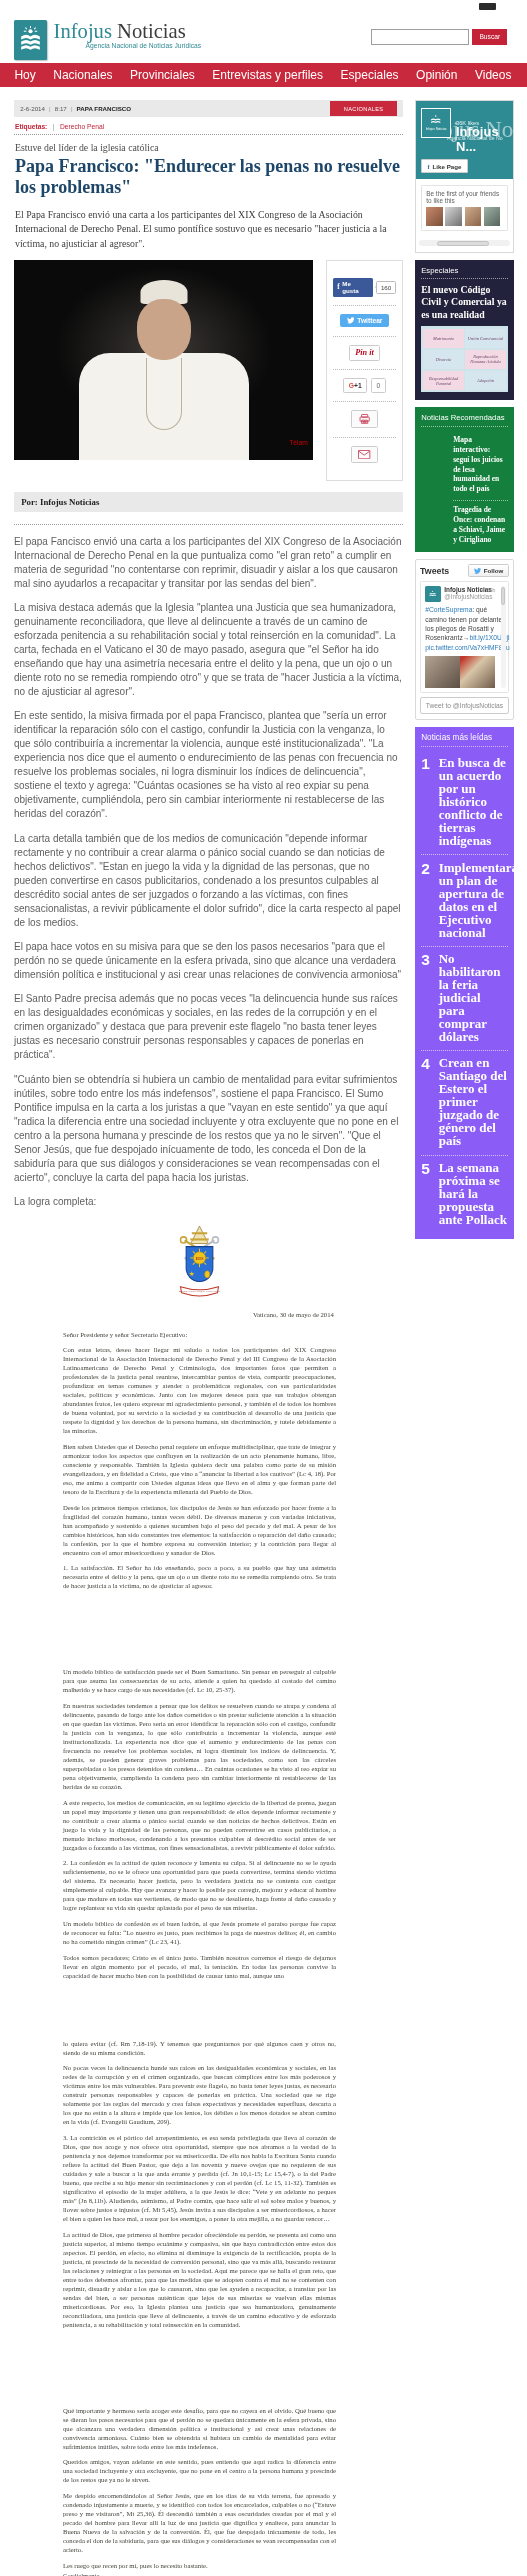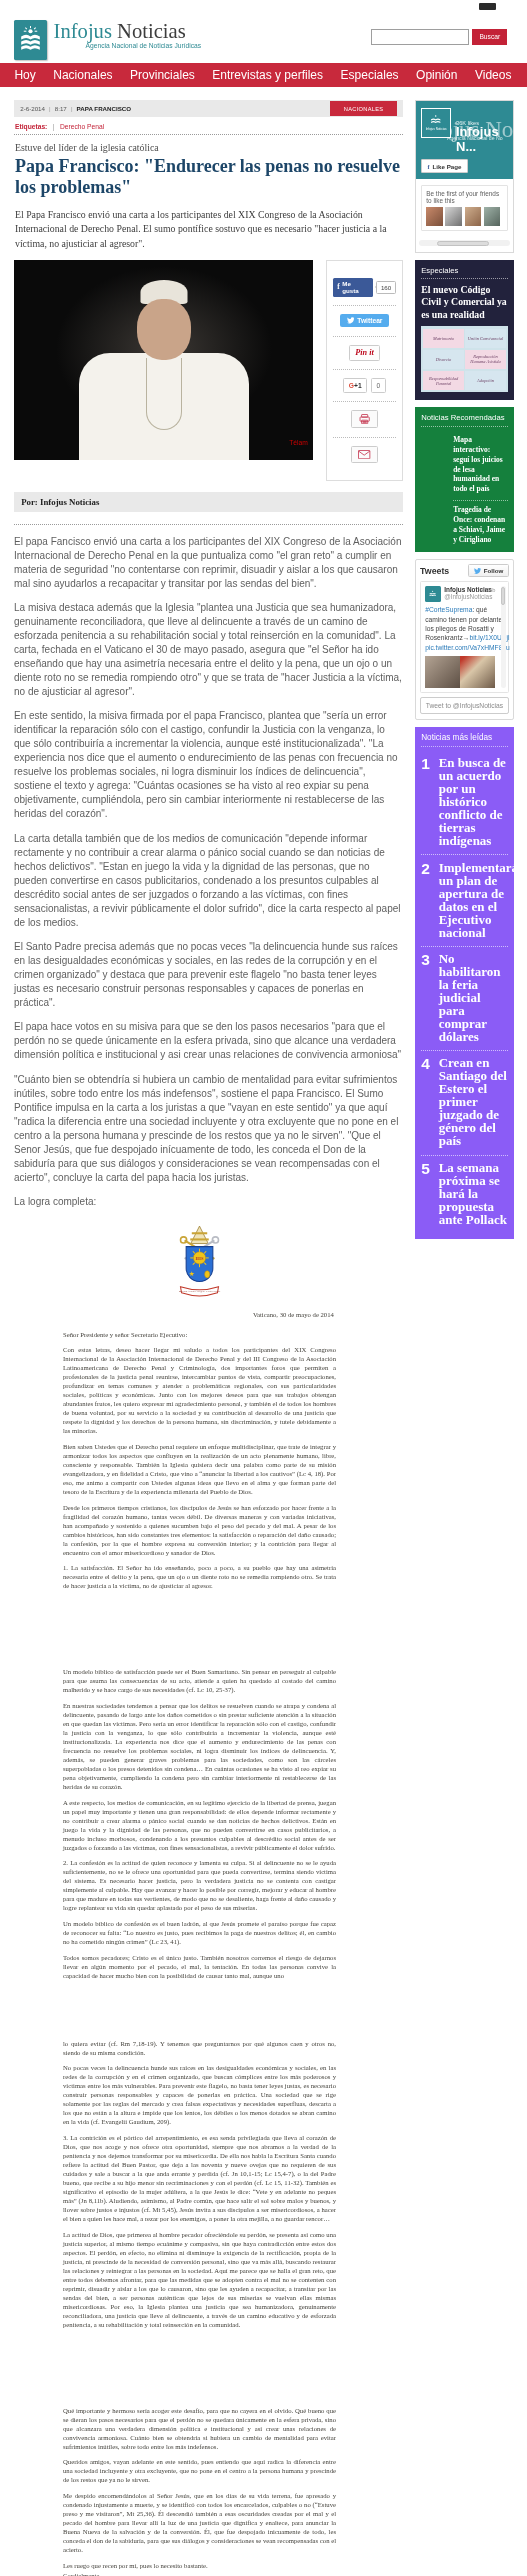--- a/index.html
+++ b/index.html
@@ -300,22 +300,22 @@
 
       <div class="byline-bar">Por: Infojus Noticias</div>
       <div class="dotted after-byline"></div>
 
       <div>
 
       <p class="body-p">El papa Fancisco envió una carta a los participantes del XIX Congreso de la Asociación Internacional de Derecho Penal en la que puntualiza como "el gran reto" a cumplir en materia de seguridad "no contentarse con reprimir, disuadir y aislar a los que causaron mal sino ayudarlos a recapacitar y transitar por las sendas del bien".</p>
           <p class="body-p">La misiva destaca además que la Iglesia "plantea una Justicia que sea humanizadora, genuinamente reconciliadora, que lleve al delincuente a través de un camino de esforzada penitencia a su rehabilitación social y total reinserción en la comunidad". La carta, fechada en el Vaticano el 30 de mayo pasado, asegura que "el Señor ha ido enseñando que hay una asimetría necesaria entre el delito y la pena, que un ojo o un diente roto no se remedia rompiendo otro" y que se trata de "hacer Justicia a la víctima, no de ajusticiar al agresor".</p>
           <p class="body-p">En este sentido, la misiva firmada por el papa Francisco, plantea que "sería un error identificar la reparación sólo con el castigo, confundir la Justicia con la venganza, lo que sólo contribuiría a incrementar la violencia, aunque esté institucionalizada". "La experiencia nos dice que el aumento o endurecimiento de las penas con frecuencia no resuelve los problemas sociales, ni logra disminuir los índices de delincuencia", sostiene el texto y agrega: "Cuántas ocasiones se ha visto al reo expiar su pena objetivamente, cumpliéndola, pero sin cambiar interiormente ni restablecerse de las heridas del corazón".</p>
           <p class="body-p">La carta detalla también que de los medios de comunicación "depende informar rectamente y no contribuir a crear alarma o pánico social cuando se dan noticias de hechos delictivos". "Estan en juego la vida y la dignidad de las personas, que no pueden convertirse en casos publicitarios, condenado a los presuntos culpables al descrédito social antes de ser juzgados o forzando a las víctimas, con fines sensacionalistas, a revivir públicamente el dolor sufrido", dice la carta respecto al papel de los medios.</p>
+          <p class="body-p">El papa hace votos en su misiva para que se den los pasos necesarios "para que el perdón no se quede únicamente en la esfera privada, sino que alcance una verdadera dimensión política e institucional y asi crear unas relaciones de convivencia armoniosa"</p>
           <p class="body-p">El Santo Padre precisa además que no pocas veces "la delincuencia hunde sus raíces en las desigualdades económicas y sociales, en las redes de la corrupción y en el crimen organizado" y destaca que para prevenir este flagelo "no basta tener leyes justas es necesario construir personas responsables y capaces de ponerlas en práctica".</p>
-          <p class="body-p">El papa hace votos en su misiva para que se den los pasos necesarios "para que el perdón no se quede únicamente en la esfera privada, sino que alcance una verdadera dimensión política e institucional y asi crear unas relaciones de convivencia armoniosa"</p>
           <p class="body-p">"Cuánto bien se obtendría si hubiera un cambio de mentalidad para evitar sufrimientos inútiles, sobre todo entre los más indefensos", sostiene el papa Francisco. El Sumo Pontifice impulsa en la carta a los juristas a que "vayan en este sentido" ya que aquí "radica la diferencia entre una sociedad incluyente y otra excluyente que no pone en el centro a la persona humana y prescinde de los restos que ya no le sirven". "Que el Senor Jesús, que fue despojado inícuamente de todo, les conceda el Don de la sabiduría para que sus diálogos y consideraciones se vean recompensadas con el acierto", concluye la carta del papa hacia los juristas.</p>
           <p class="body-p">La logra completa:</p>
         </div>
 
       <div class="letter">
         <div class="crest">
           <svg width="61" height="76" viewBox="0 0 118 148">
 
             <path d="M59 6 L76 40 L42 40 Z" fill="#efe3b8" stroke="#9a7b2d" stroke-width="1.5"></path>
             <rect x="44" y="18" width="30" height="4" fill="#c9a437"></rect>

